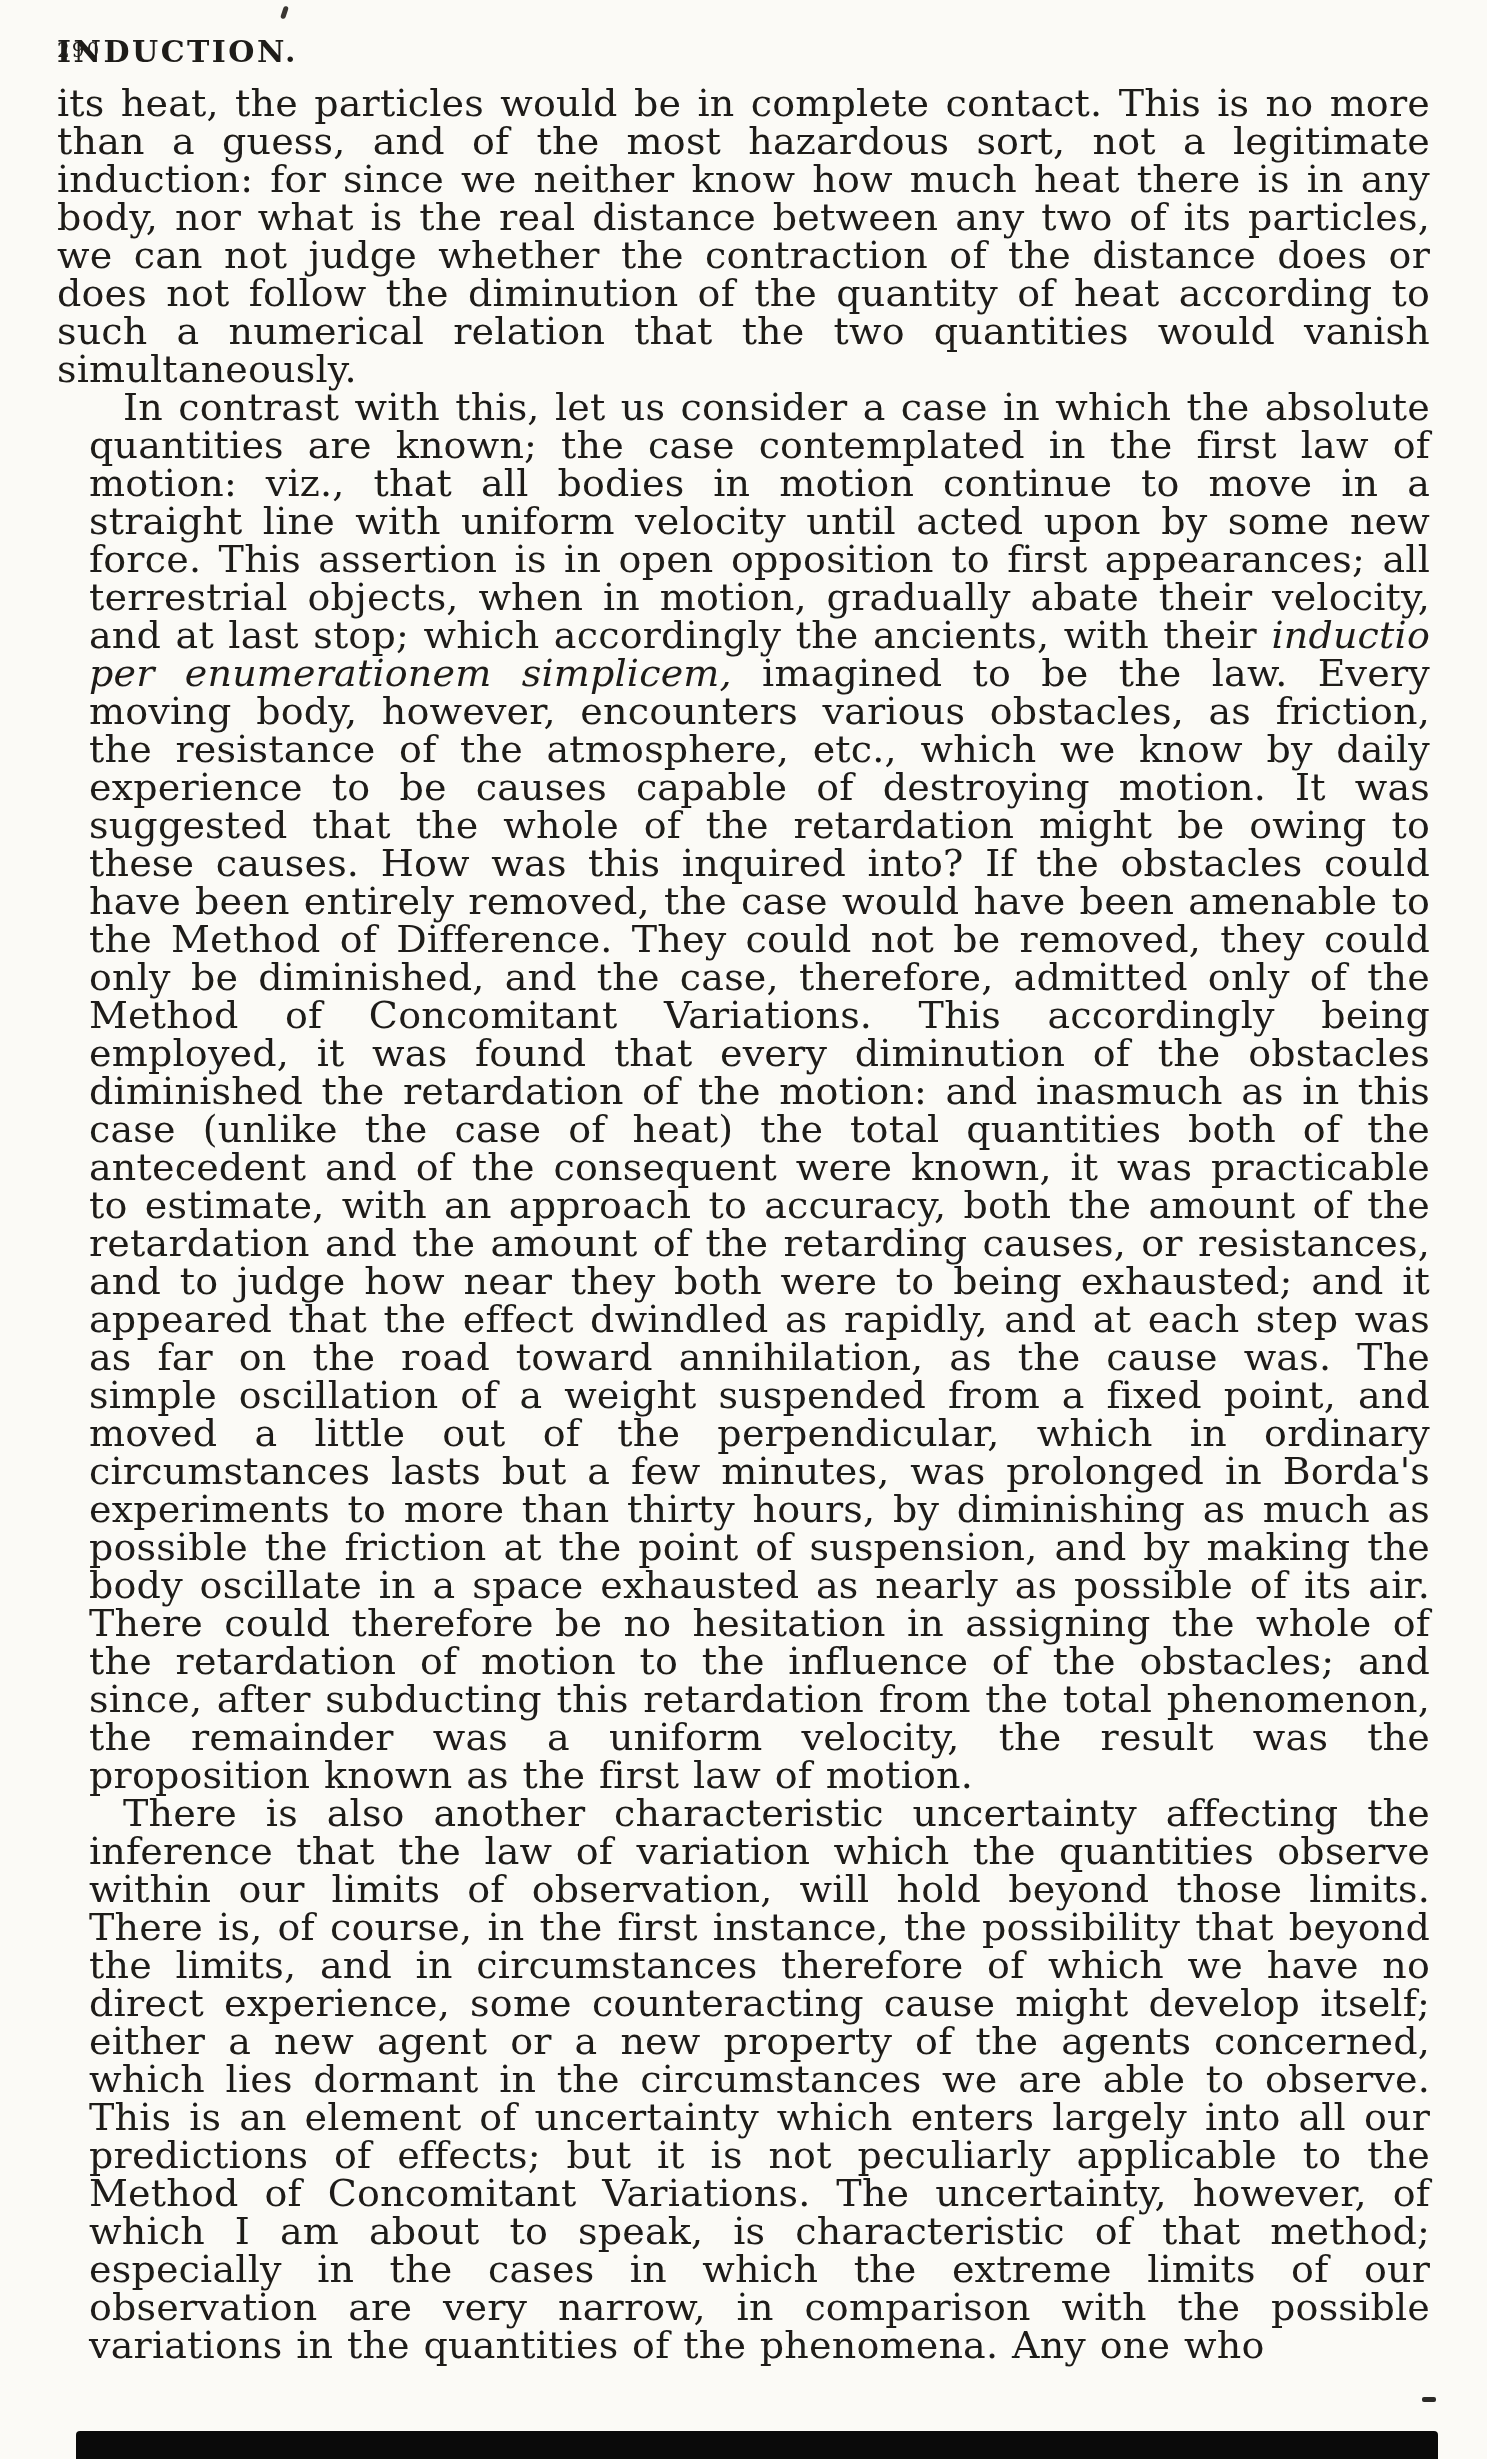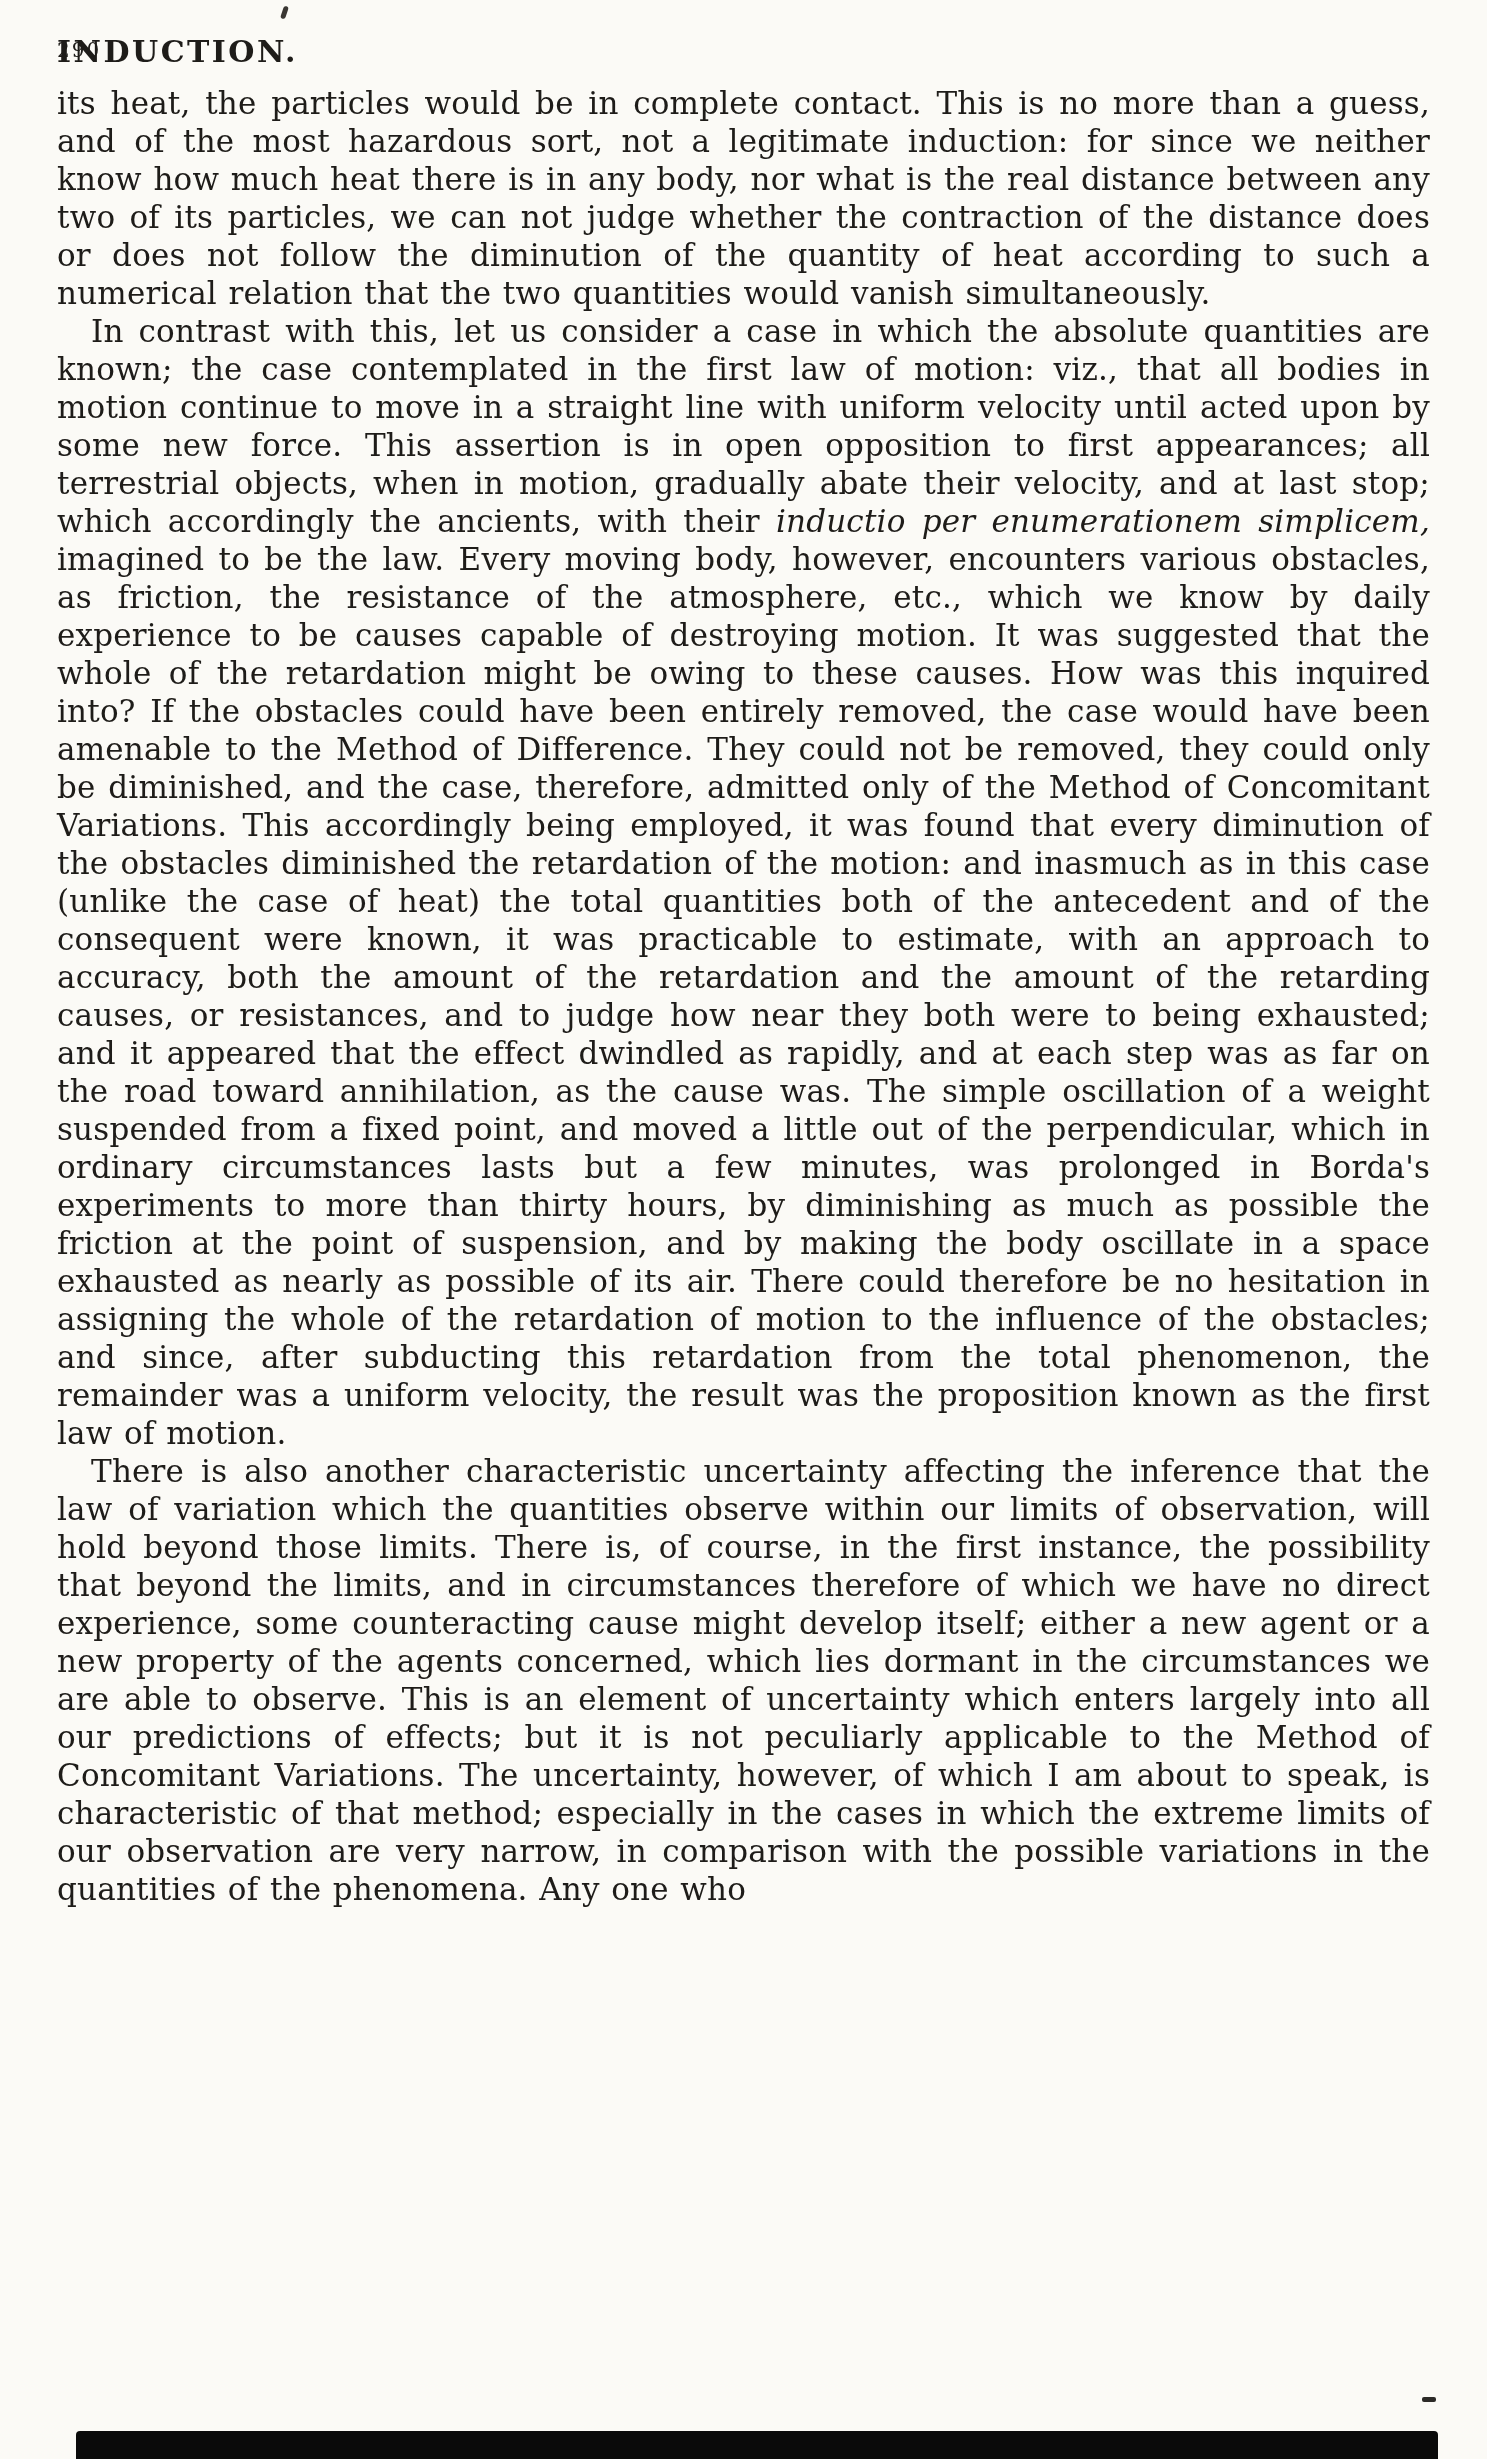--- a/index.html
+++ b/index.html
@@ -41,31 +41,32 @@
     font-size: 30px;
     letter-spacing: 2.5px;
     font-weight: 600;
   }
   .body-text {
     position: absolute;
     top: 84px;
     left: 57px;
     width: 1373px;
     text-align: justify;
-    font-size: 31px;
+    font-size: 38px;
     line-height: 38px;
     letter-spacing: 0.2px;
     word-spacing: 1.5px;
   }
   p.para {
     margin: 0;
     padding: 0;
   }
   p.para.indent {
     text-indent: 34px;
+    margin-left: 32px;
   }
   p.para i {
     font-style: italic;
   }
   
   .scan-bar {
     position: absolute;
     left: 76px;
     right: 50px;
     bottom: 0;

